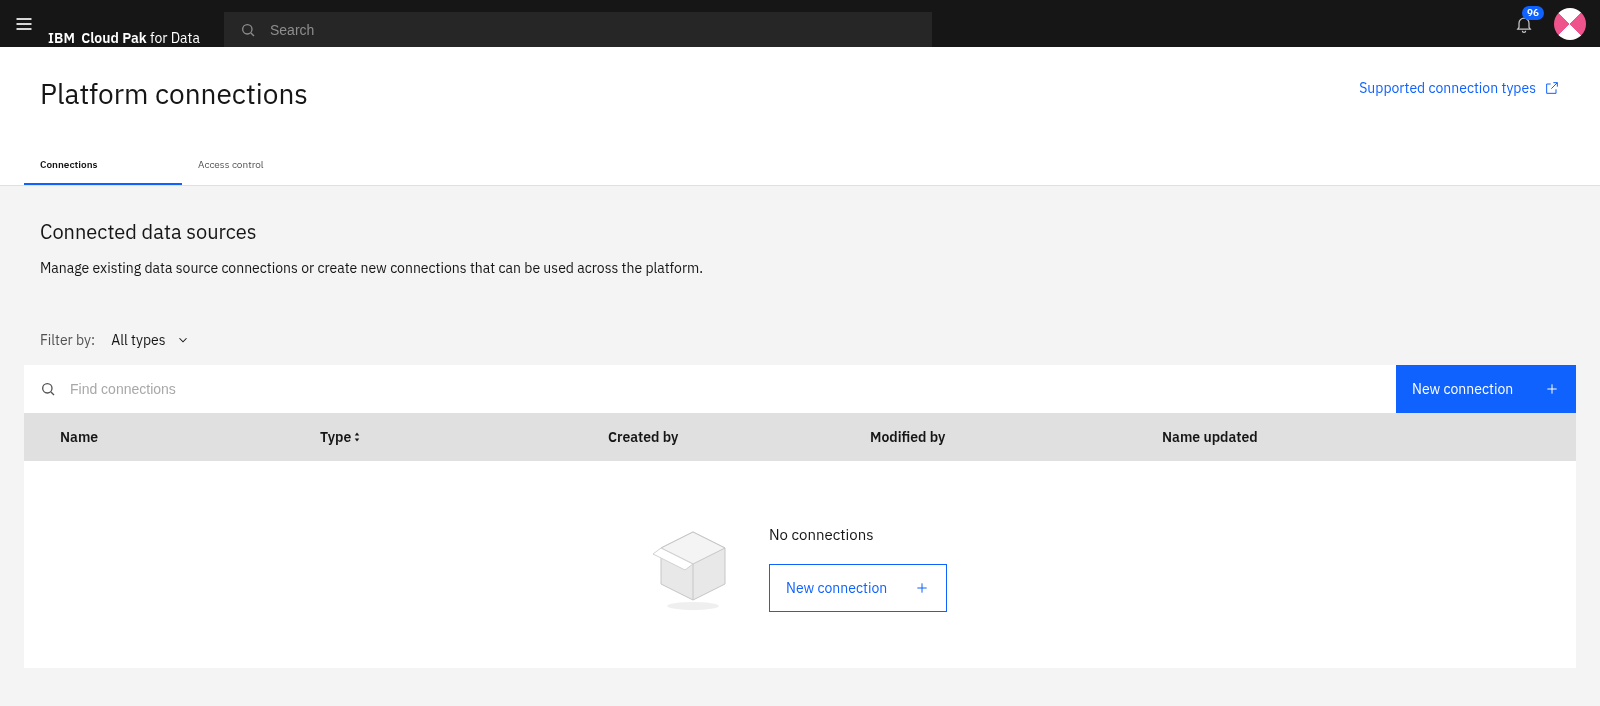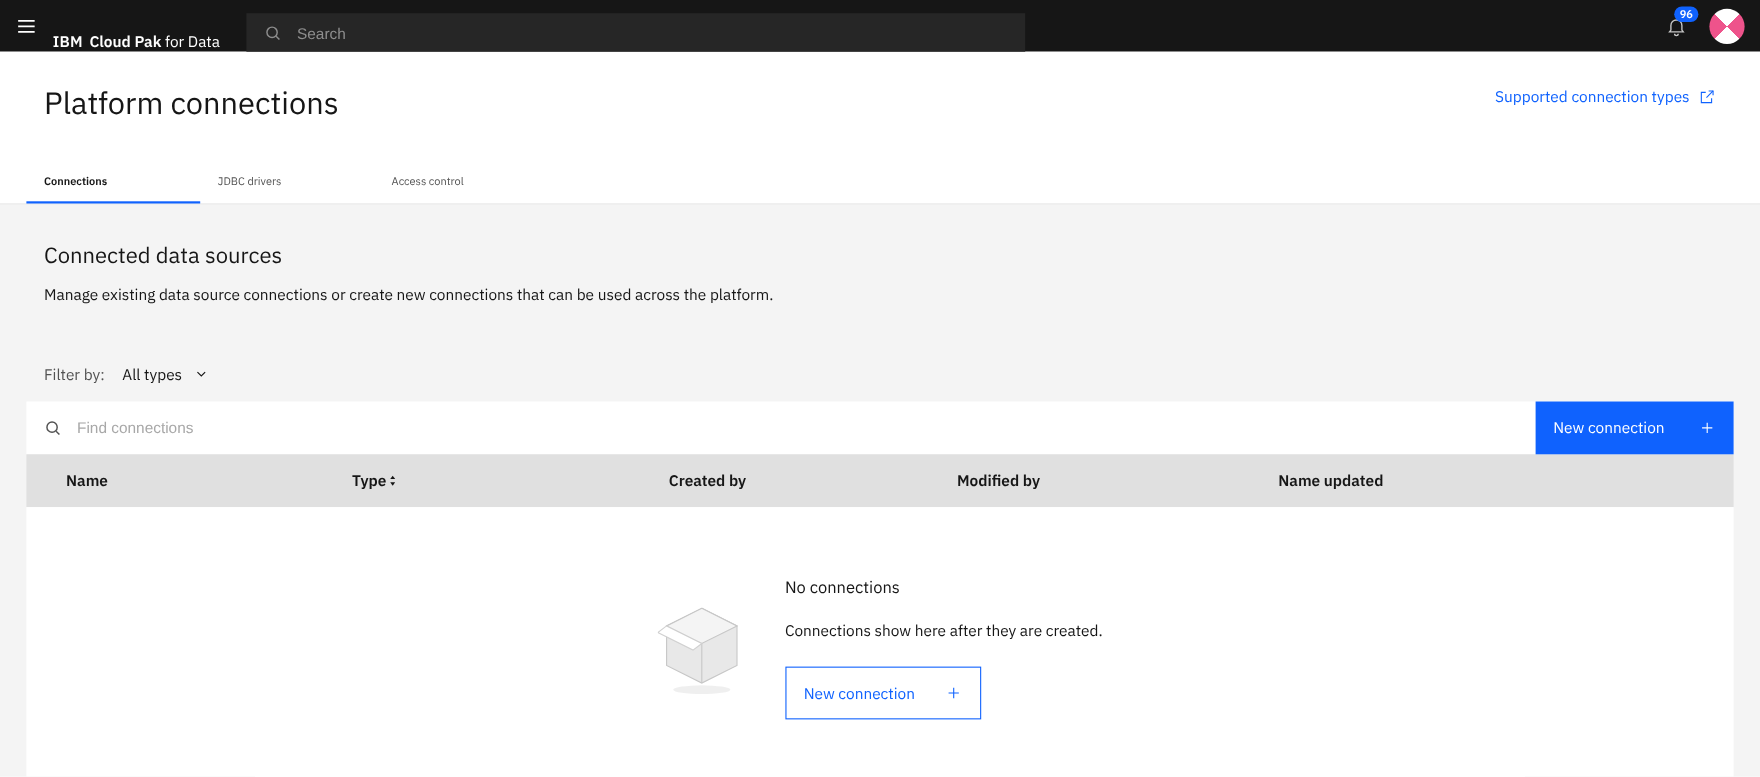--- a/index.html
+++ b/index.html
@@ -203,21 +203,20 @@
     <svg viewBox="0 0 24 24">
       <path d="M14 4 H20 V10"></path>
       <line x1="20" y1="4" x2="11" y2="13"></line>
       <path d="M18 14 V20 H4 V6 H10"></path>
     </svg>
   </a>
 </div>
 
 <div class="tabs">
   <div class="tab active">Connections</div>
-  <div class="tab">JDBC drivers</div>
   <div class="tab">Access control</div>
 </div>
 
 <div class="content">
 
   <div class="inner">
     <h2 class="section-title">Connected data sources</h2>
     <p class="section-desc">Manage existing data source connections or create new connections that can be used across the platform.</p>
 
     <div class="filter-row">
@@ -268,21 +267,20 @@
         <svg viewBox="0 0 80 86" width="80" height="86">
           <polygon points="40,6 72,22 72,58 40,74 8,58 8,22" fill="#e8e8e8" stroke="#c6c6c6" stroke-width="1"></polygon>
           <polygon points="40,6 72,22 40,38 8,22" fill="#f4f4f4" stroke="#c6c6c6" stroke-width="1"></polygon>
           <line x1="40" y1="38" x2="40" y2="74" stroke="#c6c6c6" stroke-width="1"></line>
           <polygon points="8,22 0,28 32,44 40,38" fill="#ffffff" stroke="#d0d0d0" stroke-width="1"></polygon>
           <ellipse cx="40" cy="80" rx="26" ry="4" fill="#00000010"></ellipse>
         </svg>
       </div>
       <div class="empty-text">
         <h3 class="empty-title">No connections</h3>
-        <p class="empty-desc">Connections show here after they are created.</p>
         <button class="ghost-btn">
           <span>New connection</span>
           <svg viewBox="0 0 24 24">
             <line x1="12" y1="5" x2="12" y2="19"></line>
             <line x1="5" y1="12" x2="19" y2="12"></line>
           </svg>
         </button>
       </div>
     </div>
   </div>

